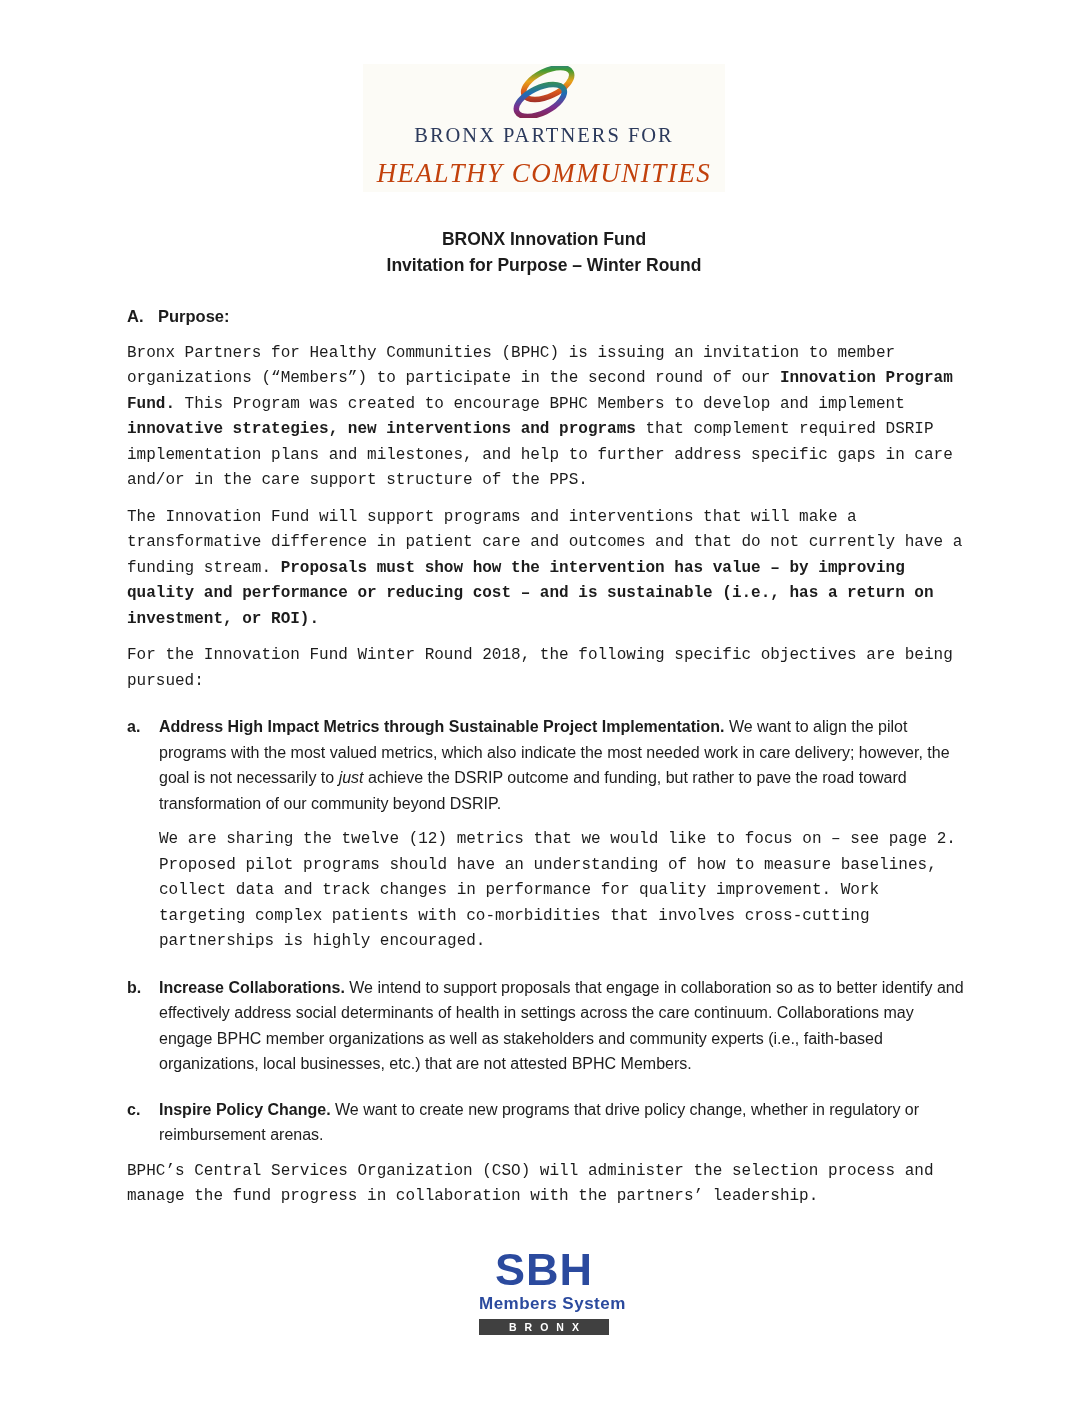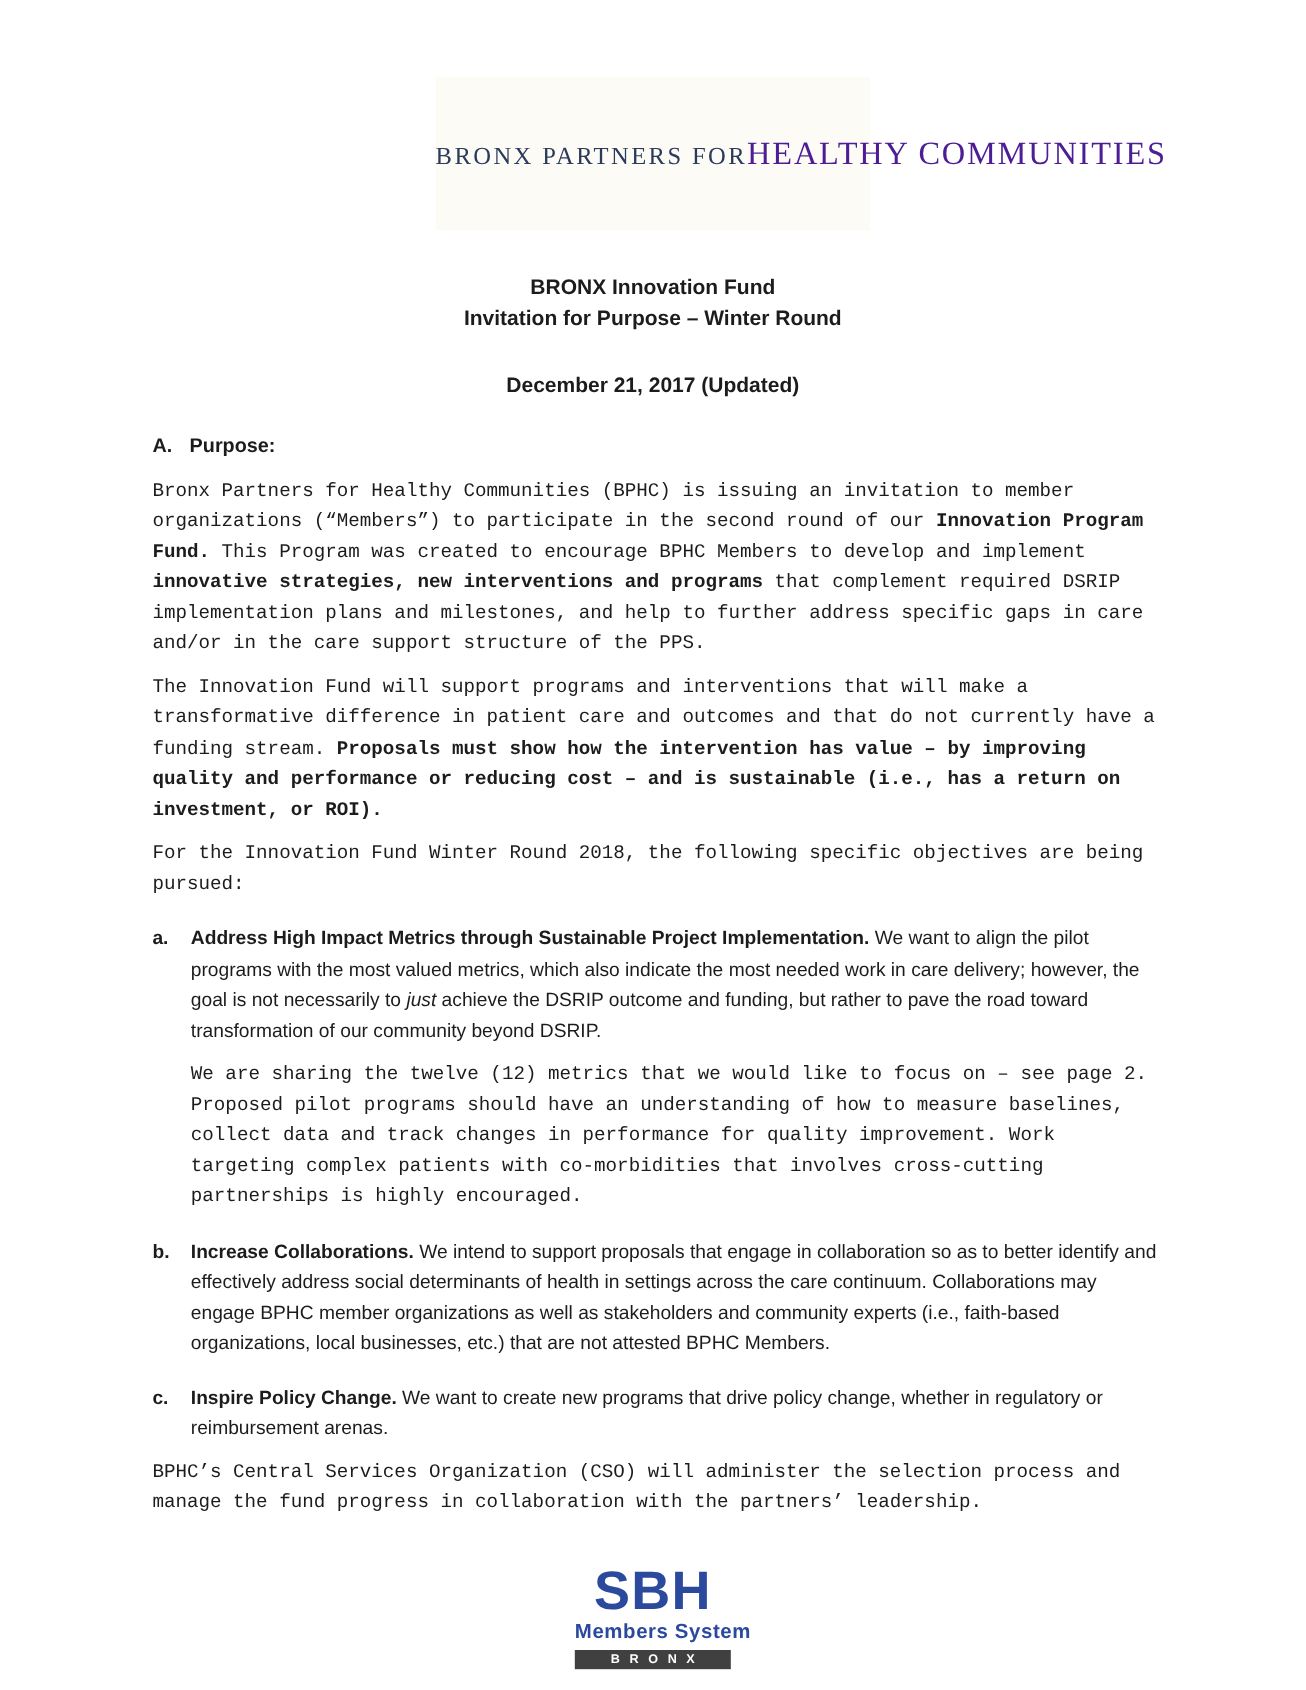--- a/index.html
+++ b/index.html
@@ -10,33 +10,33 @@
     color: #1c1c1c;
     overflow: hidden;
   }
   .page { width: 1088px; height: 1408px; position: relative; }
 
   
   .org-logo {
     width: 362px; height: 128px;
     margin: 64px auto 0 auto;
     background: #fcfbf6;
-    display: flex; flex-direction: row; align-items: center;
+    display: flex; flex-direction: column; align-items: center;
     justify-content: flex-start;
   }
   .org-logo svg { display: block; margin-top: 2px; }
   .org-name1 {
     font-family: "Liberation Serif", serif;
     font-size: 20.5px; letter-spacing: 2px;
     color: #2c3a5c; margin-top: 6px; white-space: nowrap;
   }
   .org-name2 {
     font-family: "Liberation Serif", serif;
     font-size: 27px; letter-spacing: 1.5px;
-    color: #4c1d95; margin-top: 1px; white-space: nowrap;
+    color: #c2410c; margin-top: 11px; white-space: nowrap; font-style: italic;
   }
 
   
   .doc-title {
     margin-top: 34px; text-align: center;
     font-weight: bold; font-size: 17.5px; line-height: 26px;
   }
   .doc-date {
     margin-top: 30px; text-align: center;
     font-weight: bold; font-size: 17.5px; line-height: 26px;
@@ -101,21 +101,20 @@
       </g>
     </svg>
     <div class="org-name1">BRONX PARTNERS FOR</div>
     <div class="org-name2">HEALTHY COMMUNITIES</div>
   </div>
 
   <div class="doc-title">
     <div>BRONX Innovation Fund</div>
     <div>Invitation for Purpose – Winter Round</div>
   </div>
-  <div class="doc-date">December 21, 2017 (Updated)</div>
 
   <div class="content">
 
     <div class="section-heading">
       <span class="lbl">A.</span>
       <span>Purpose:</span>
     </div>
 
     <div class="para">Bronx Partners for Healthy Communities (BPHC) is issuing an invitation to member organizations (“Members”) to participate in the second round of our <strong>Innovation Program Fund.</strong> This Program was created to encourage BPHC Members to develop and implement <strong>innovative strategies, new interventions and programs</strong> that complement required DSRIP implementation plans and milestones, and help to further address specific gaps in care and/or in the care support structure of the PPS.</div>
 

